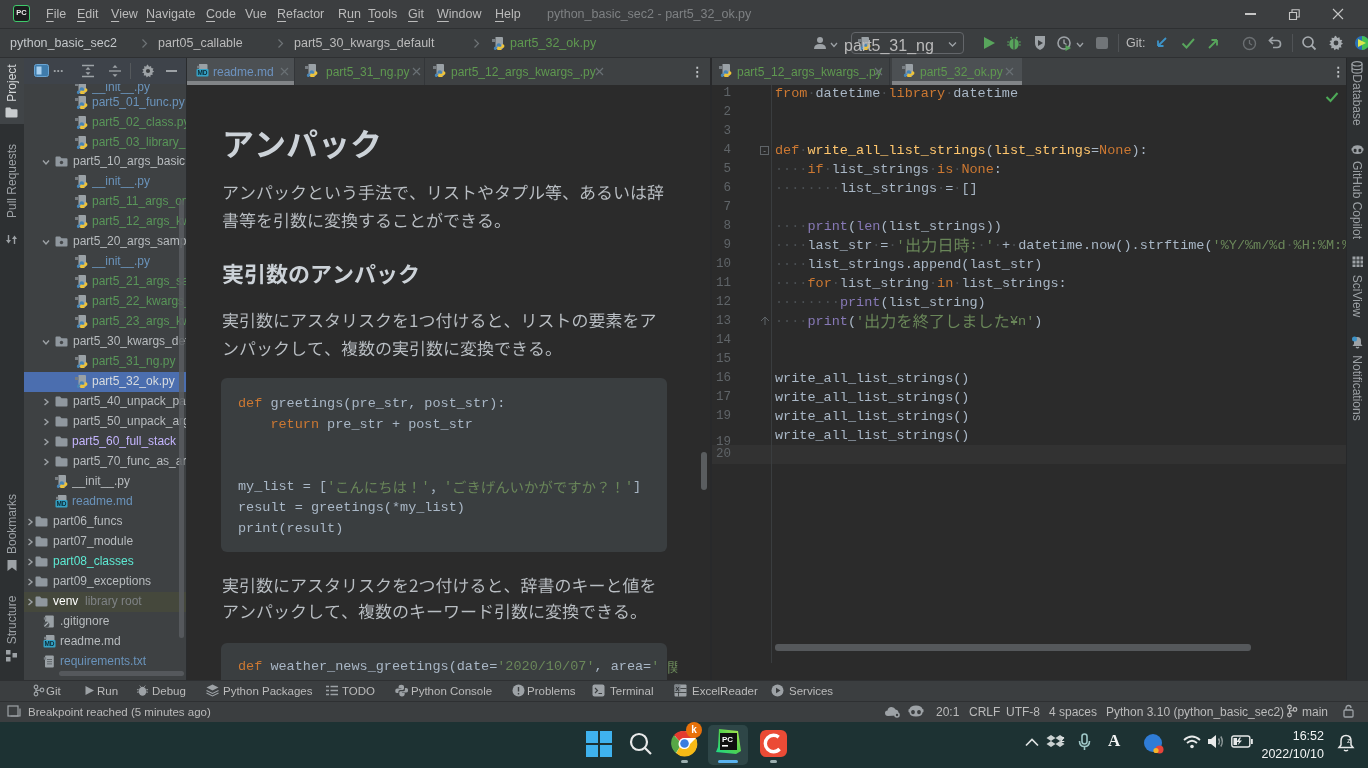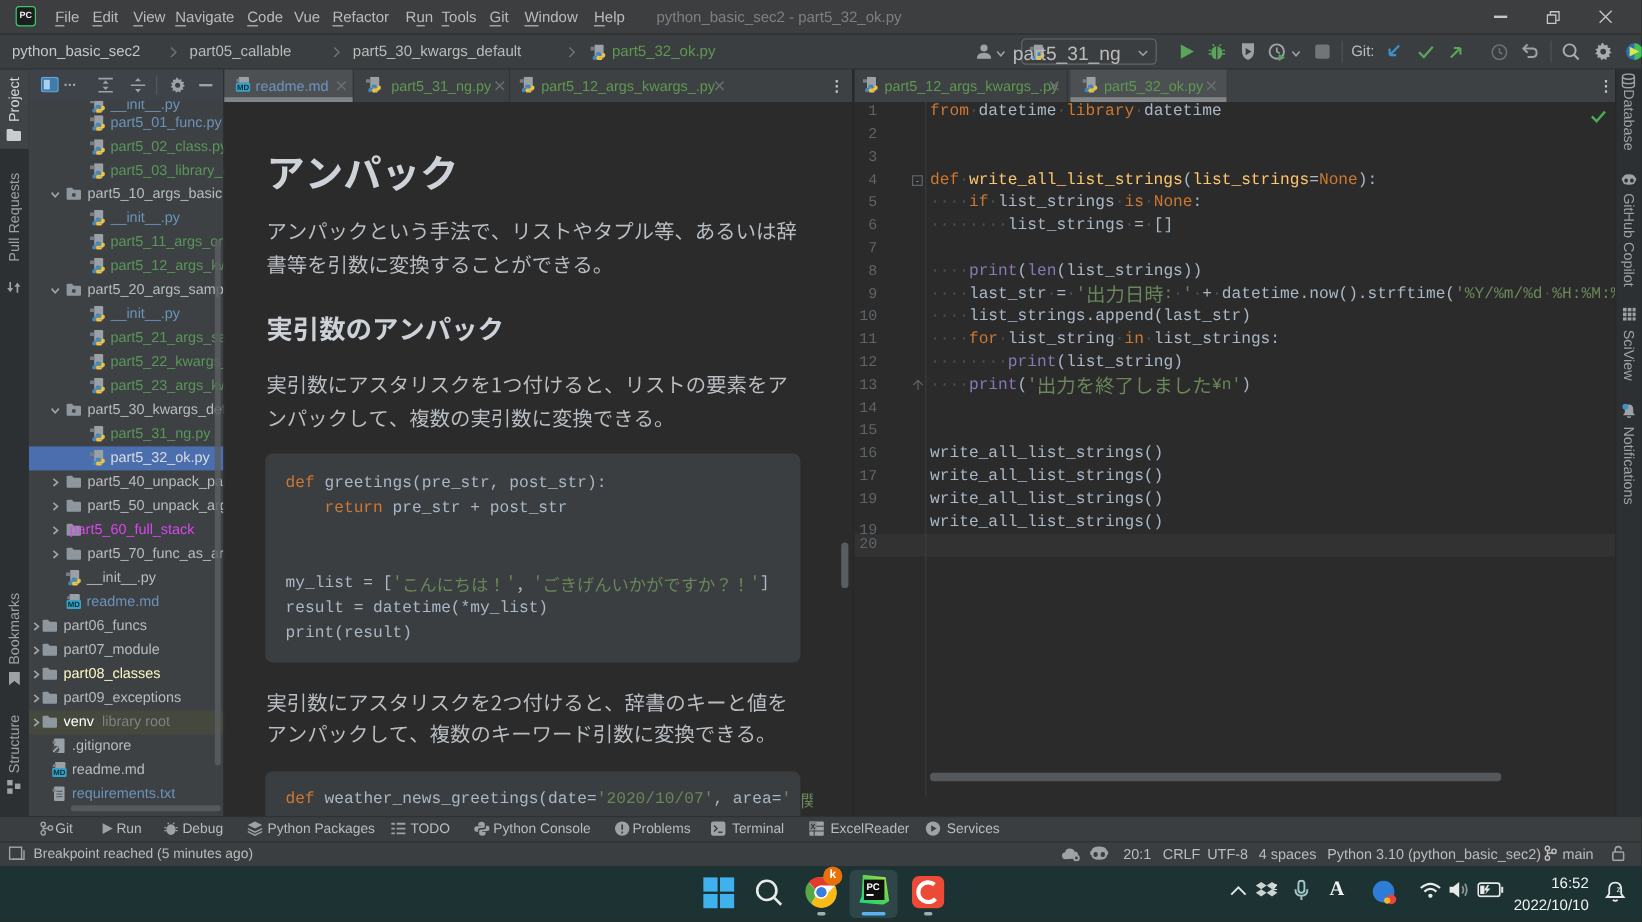--- a/index.html
+++ b/index.html
@@ -397,21 +397,21 @@
     <svg class="abs" style="left:31px;top:331px" width="13" height="13" viewBox="0 0 13 13">
       <path d="M0.5 2.5 Q0.5 1.5 1.5 1.5 H5 L6.5 3.2 H11.5 Q12.5 3.2 12.5 4.2 V10.5 Q12.5 11.5 11.5 11.5 H1.5 Q0.5 11.5 0.5 10.5 Z" fill="#8f979e"></path>
     </svg>
     <div class="trow" style="left:49px;top:330px;color:#b8bcbf;width:114px">part5_50_unpack_argu</div>
     <svg class="abs" style="left:17px;top:353px" width="10" height="10">
       <path d="M3.5 2 L7 5 L3.5 8" stroke="#9da2a6" stroke-width="1.4" fill="none"></path>
     </svg>
     <svg class="abs" style="left:31px;top:351px" width="13" height="13" viewBox="0 0 13 13">
       <path d="M0.5 2.5 Q0.5 1.5 1.5 1.5 H5 L6.5 3.2 H11.5 Q12.5 3.2 12.5 4.2 V10.5 Q12.5 11.5 11.5 11.5 H1.5 Q0.5 11.5 0.5 10.5 Z" fill="#8f979e"></path>
     </svg>
-    <div class="trow" style="left:34px;top:350px;color:#d946ef;width:114px">part5_60_full_stack</div>
+    <div class="trow" style="left:48px;top:350px;color:#c4b5fd;width:114px">part5_60_full_stack</div>
     <svg class="abs" style="left:17px;top:373px" width="10" height="10">
       <path d="M3.5 2 L7 5 L3.5 8" stroke="#9da2a6" stroke-width="1.4" fill="none"></path>
     </svg>
     <svg class="abs" style="left:31px;top:371px" width="13" height="13" viewBox="0 0 13 13">
       <path d="M0.5 2.5 Q0.5 1.5 1.5 1.5 H5 L6.5 3.2 H11.5 Q12.5 3.2 12.5 4.2 V10.5 Q12.5 11.5 11.5 11.5 H1.5 Q0.5 11.5 0.5 10.5 Z" fill="#8f979e"></path>
     </svg>
     <div class="trow" style="left:49px;top:370px;color:#b8bcbf;width:114px">part5_70_func_as_arg</div>
     <svg class="abs" style="left:31px;top:391px" width="13" height="13" viewBox="0 0 13 13">
       <path d="M3.5 0 H10 Q11 0 11 1 V11 Q11 12 10 12 H3.5 Z" fill="#9aa1a6"></path>
       <path d="M0 2 L3.5 2 L3.5 5 L0 5 Z" fill="#777d82"></path>
@@ -441,21 +441,21 @@
     <svg class="abs" style="left:11px;top:451px" width="13" height="13" viewBox="0 0 13 13">
       <path d="M0.5 2.5 Q0.5 1.5 1.5 1.5 H5 L6.5 3.2 H11.5 Q12.5 3.2 12.5 4.2 V10.5 Q12.5 11.5 11.5 11.5 H1.5 Q0.5 11.5 0.5 10.5 Z" fill="#8f979e"></path>
     </svg>
     <div class="trow" style="left:29px;top:450px;color:#b8bcbf;width:134px">part07_module</div>
     <svg class="abs" style="left:1px;top:473px" width="10" height="10">
       <path d="M3.5 2 L7 5 L3.5 8" stroke="#9da2a6" stroke-width="1.4" fill="none"></path>
     </svg>
     <svg class="abs" style="left:11px;top:471px" width="13" height="13" viewBox="0 0 13 13">
       <path d="M0.5 2.5 Q0.5 1.5 1.5 1.5 H5 L6.5 3.2 H11.5 Q12.5 3.2 12.5 4.2 V10.5 Q12.5 11.5 11.5 11.5 H1.5 Q0.5 11.5 0.5 10.5 Z" fill="#8f979e"></path>
     </svg>
-    <div class="trow" style="left:29px;top:470px;color:#fef9c3;width:134px">part08_classes</div>
+    <div class="trow" style="left:29px;top:470px;color:#5eead4;width:134px">part08_classes</div>
     <svg class="abs" style="left:1px;top:493px" width="10" height="10">
       <path d="M3.5 2 L7 5 L3.5 8" stroke="#9da2a6" stroke-width="1.4" fill="none"></path>
     </svg>
     <svg class="abs" style="left:11px;top:491px" width="13" height="13" viewBox="0 0 13 13">
       <path d="M0.5 2.5 Q0.5 1.5 1.5 1.5 H5 L6.5 3.2 H11.5 Q12.5 3.2 12.5 4.2 V10.5 Q12.5 11.5 11.5 11.5 H1.5 Q0.5 11.5 0.5 10.5 Z" fill="#8f979e"></path>
     </svg>
     <div class="trow" style="left:29px;top:490px;color:#b8bcbf;width:134px">part09_exceptions</div>
     <svg class="abs" style="left:1px;top:513px" width="10" height="10">
       <path d="M3.5 2 L7 5 L3.5 8" stroke="#9da2a6" stroke-width="1.4" fill="none"></path>
     </svg>
@@ -837,21 +837,21 @@
       <use href="#g400_3044" transform="translate(57.6 12.67) scale(0.014400)"></use>
       <use href="#g400_304b" transform="translate(72 12.67) scale(0.014400)"></use>
       <use href="#g400_304c" transform="translate(86.4 12.67) scale(0.014400)"></use>
       <use href="#g400_3067" transform="translate(100.8 12.67) scale(0.014400)"></use>
       <use href="#g400_3059" transform="translate(115.2 12.67) scale(0.014400)"></use>
       <use href="#g400_304b" transform="translate(129.6 12.67) scale(0.014400)"></use>
       <use href="#g400_ff1f" transform="translate(144 12.67) scale(0.014400)"></use>
       <use href="#g400_ff01" transform="translate(158.4 12.67) scale(0.014400)"></use>
     </svg>
     <div class="mdc" style="left:438px;top:394.2px"><span class="s">'</span>]</div>
-    <div class="mdc" style="left:51px;top:415px">result = datetime(*my_list)</div>
+    <div class="mdc" style="left:51px;top:415px">result = greetings(*my_list)</div>
     <div class="mdc" style="left:51px;top:435.8px">print(result)</div>
     <div class="abs" style="left:34px;top:558px;width:446px;height:60px;background:#3a3e40;border-radius:6px"></div>
     <div class="mdc" style="left:51px;top:574px"><span class="k">def</span> weather_news_greetings(date=<span class="s">'2020/10/07'</span>, area=<span class="s">'</span></div>
     <svg class="abs" style="left:480.3px;top:574.8px;clip-path:inset(0 4.4px 0 0)" width="14.4" height="15.8" fill="#6a8759">
       <use href="#g400_95a2" transform="translate(0 12.67) scale(0.014400)"></use>
     </svg>
     <div class="abs" style="left:514px;top:367px;width:6px;height:38px;background:#5a5d5f;border-radius:3px"></div>
   </div>
 <div class="abs" style="left:0;top:680px;width:1368px;height:21px;background:#3b3e40;border-top:1px solid #2e3032"></div>
 <div class="ui" style="left:46px;top:685px;font-size:11.5px">Git</div>

